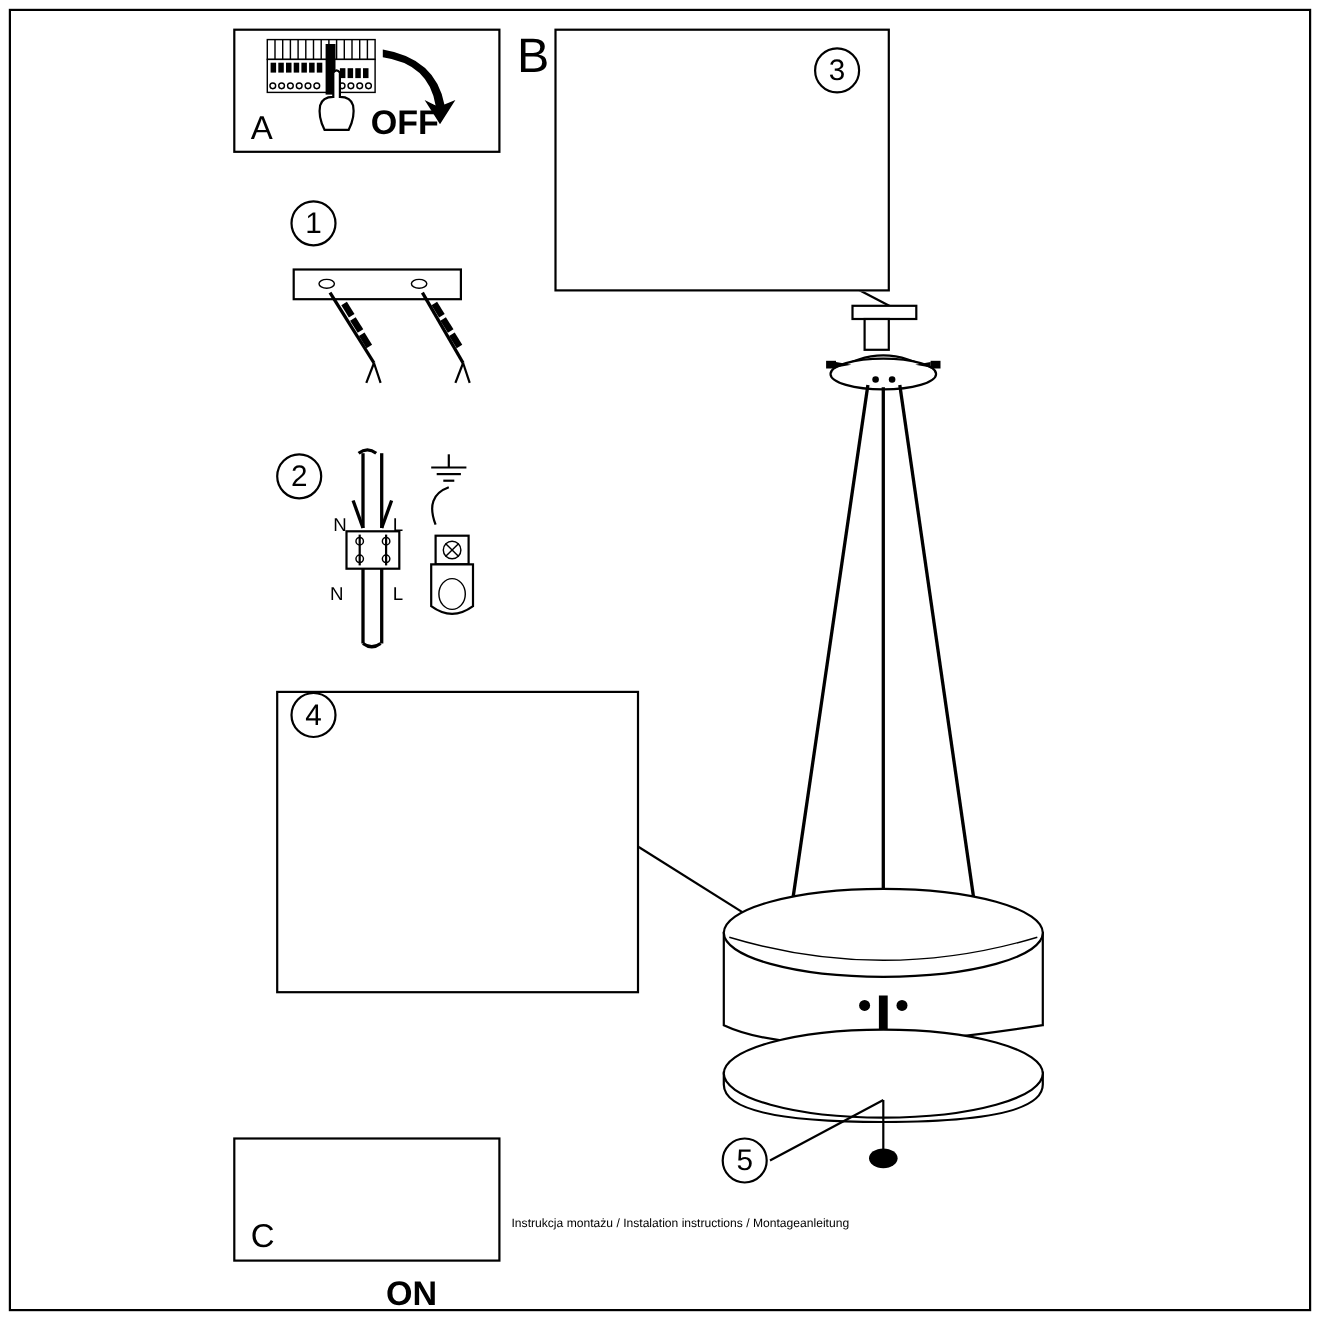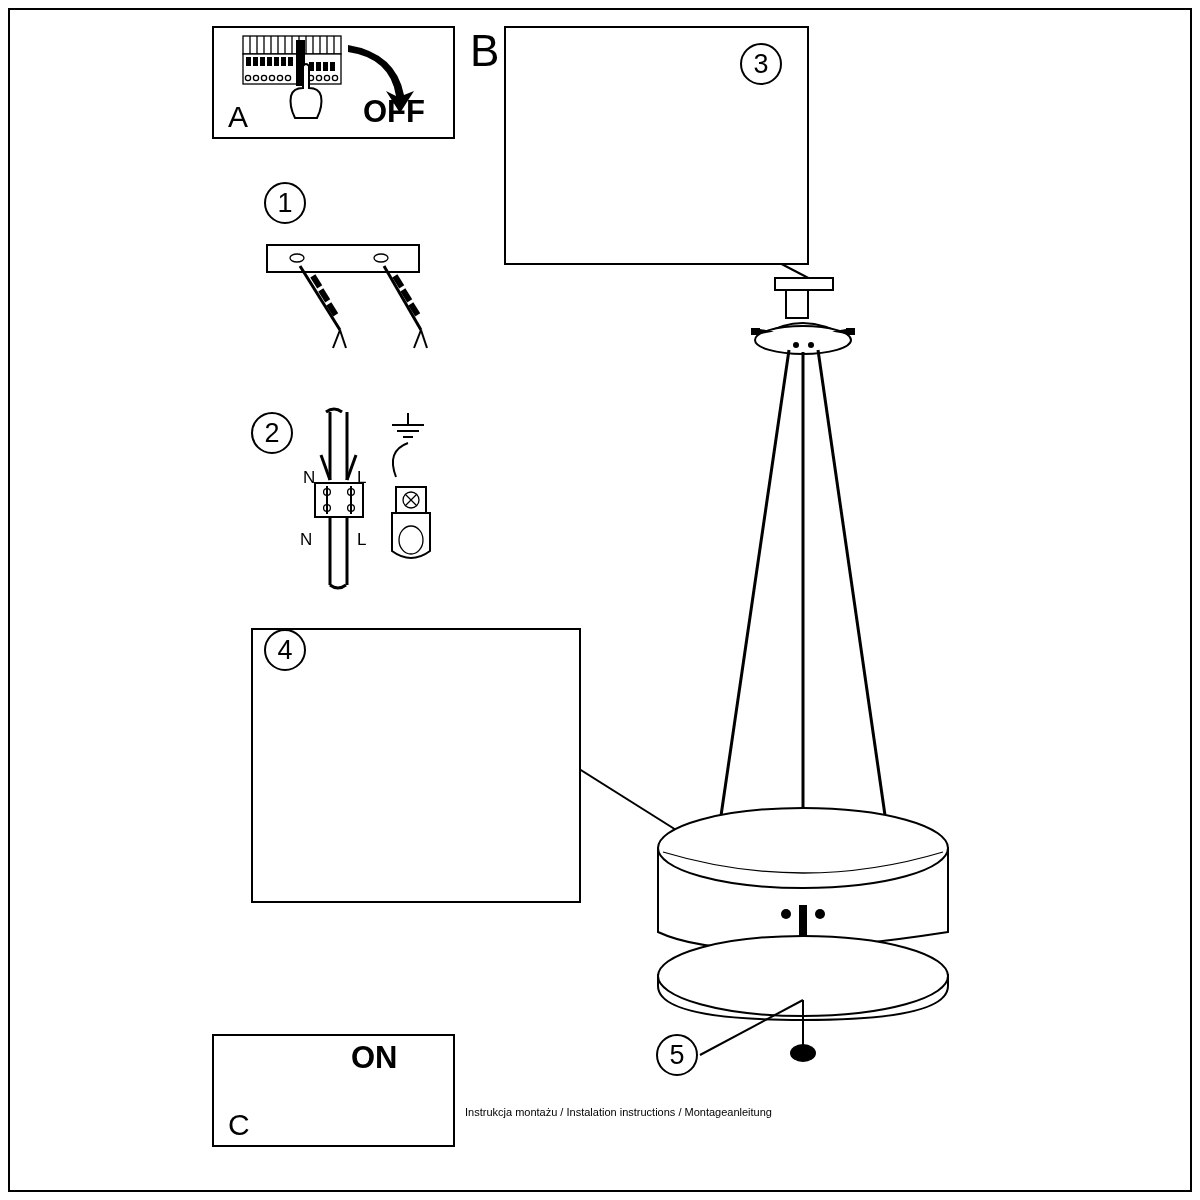--- a/index.html
+++ b/index.html
@@ -340,24 +340,24 @@
     <span>3</span>
   </div>
   <div class="circle-num" style="left:264px; top:629px; width:42px; height:42px;">
     <span>4</span>
   </div>
   <div class="circle-num" style="left:656px; top:1034px; width:42px; height:42px;">
     <span>5</span>
   </div>
 
   <div class="lbl letter" style="left:228px; top:100px;">A</div>
-  <div class="lbl onoff" style="left:363px; top:94px;">OFF</div>
+  <div class="lbl onoff" style="left:337px; top:94px;">OFF</div>
 
   <div class="lbl big-letter" style="left:470px; top:26px;">B</div>
 
   <div class="lbl letter" style="left:228px; top:1108px;">C</div>
-  <div class="lbl onoff" style="left:351px; top:1040px;">ON</div>
+  <div class="lbl onoff" style="left:351px; top:1158px;">ON</div>
 
   <div class="caption" style="left:465px; top:1104px;">
     <div>Instrukcja montażu / Instalation instructions / Montageanleitung</div>
   </div>
 
 </div>
 
 </body></html>

